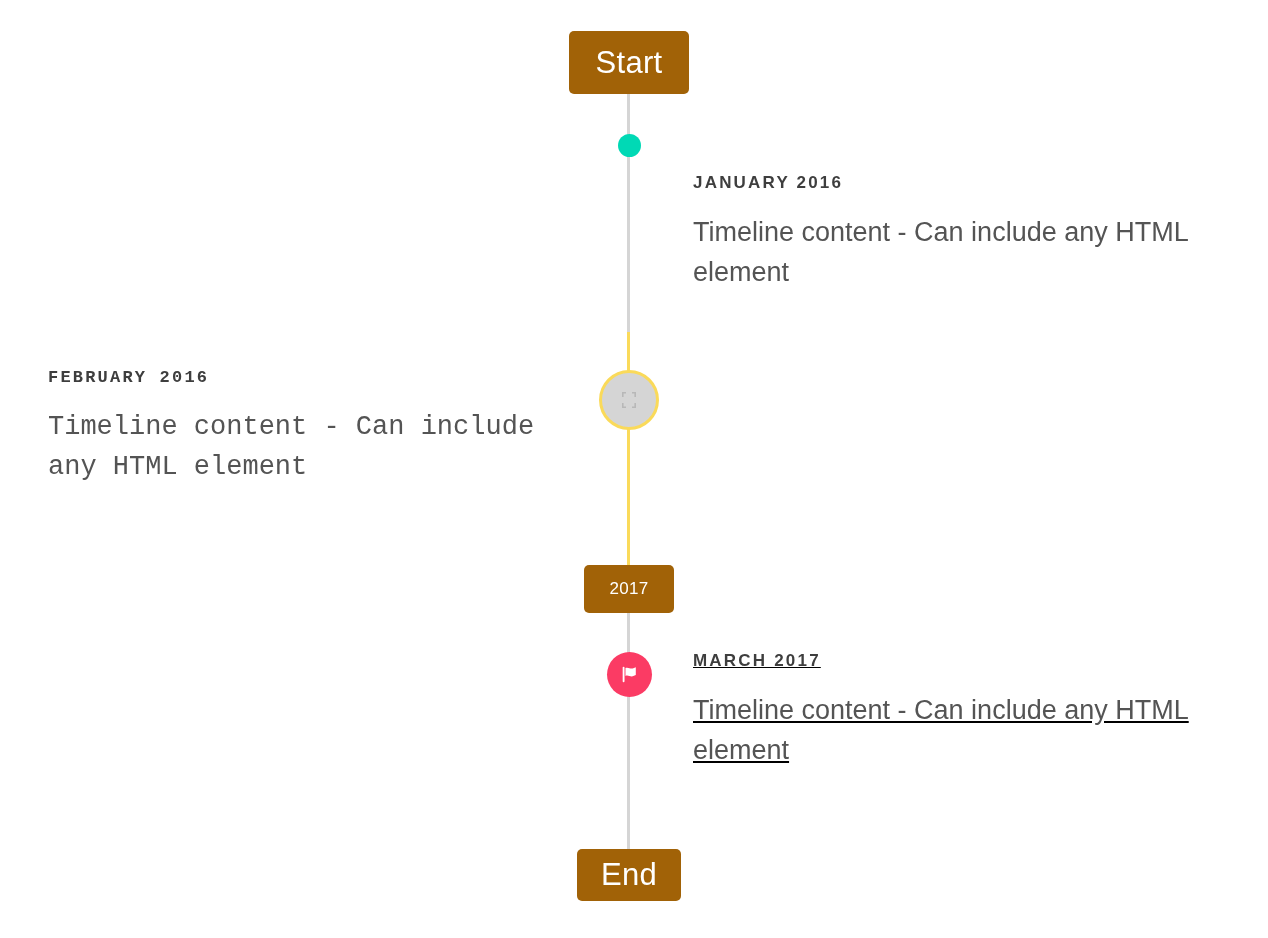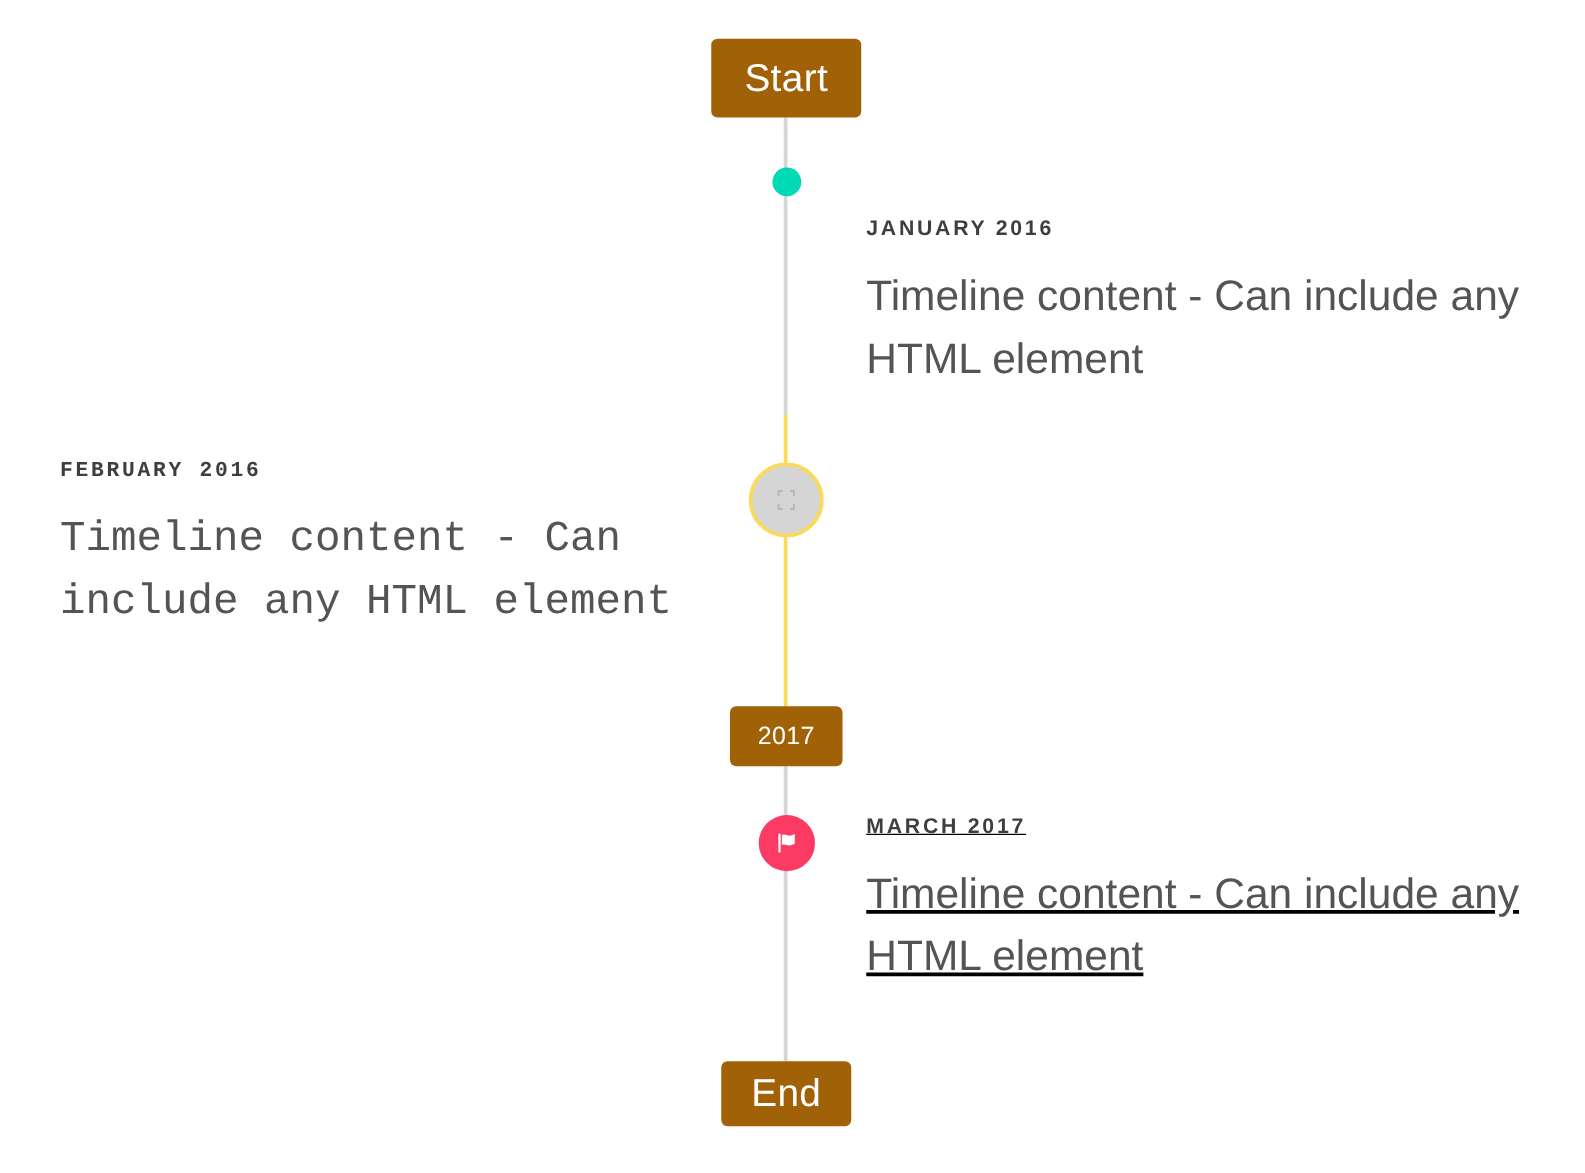--- a/index.html
+++ b/index.html
@@ -55,21 +55,21 @@
     top: 31px;
     width: 120px;
     height: 63px;
     font-size: 31px;
   }
   #badge-2017 {
     left: 584px;
     top: 565px;
     width: 90px;
     height: 48px;
-    font-size: 20px;
+    font-size: 17px;
   }
   #badge-end {
     left: 577px;
     top: 849px;
     width: 104px;
     height: 52px;
     font-size: 31px;
   }
 
   
@@ -129,21 +129,21 @@
   .entry-header {
     font-size: 17px;
     font-weight: bold;
     letter-spacing: 2.2px;
     color: #3e3e3e;
     text-transform: uppercase;
     line-height: 1.2;
     margin: 0 0 20px 0;
   }
   .entry-body {
-    font-size: 34px;
+    font-size: 27px;
     font-weight: 400;
     color: #545454;
     line-height: 1.45;
     margin: 0;
   }
 
   #entry-jan { top: 133px; margin-top: 40px; }
   #entry-feb { top: 368px; }
   #entry-mar { top: 651px; text-decoration: underline; }
 </style>

